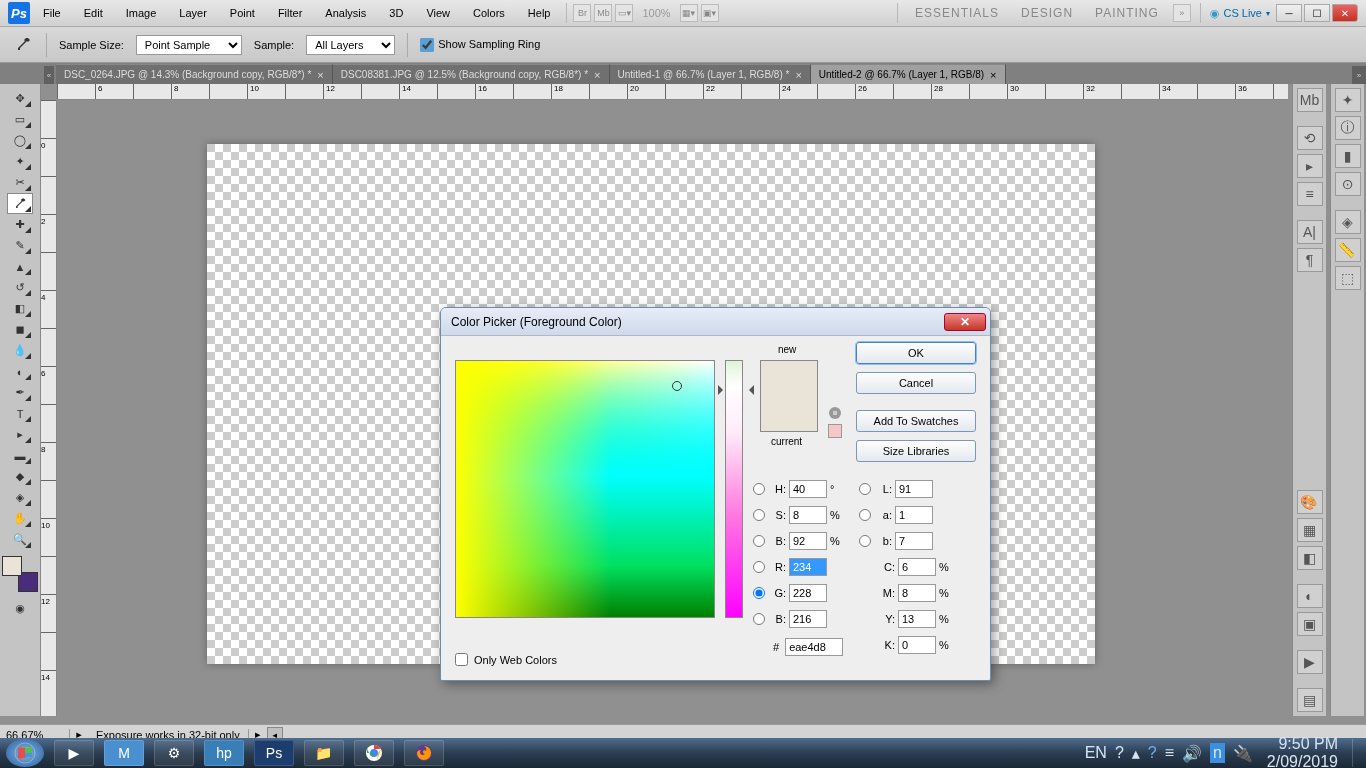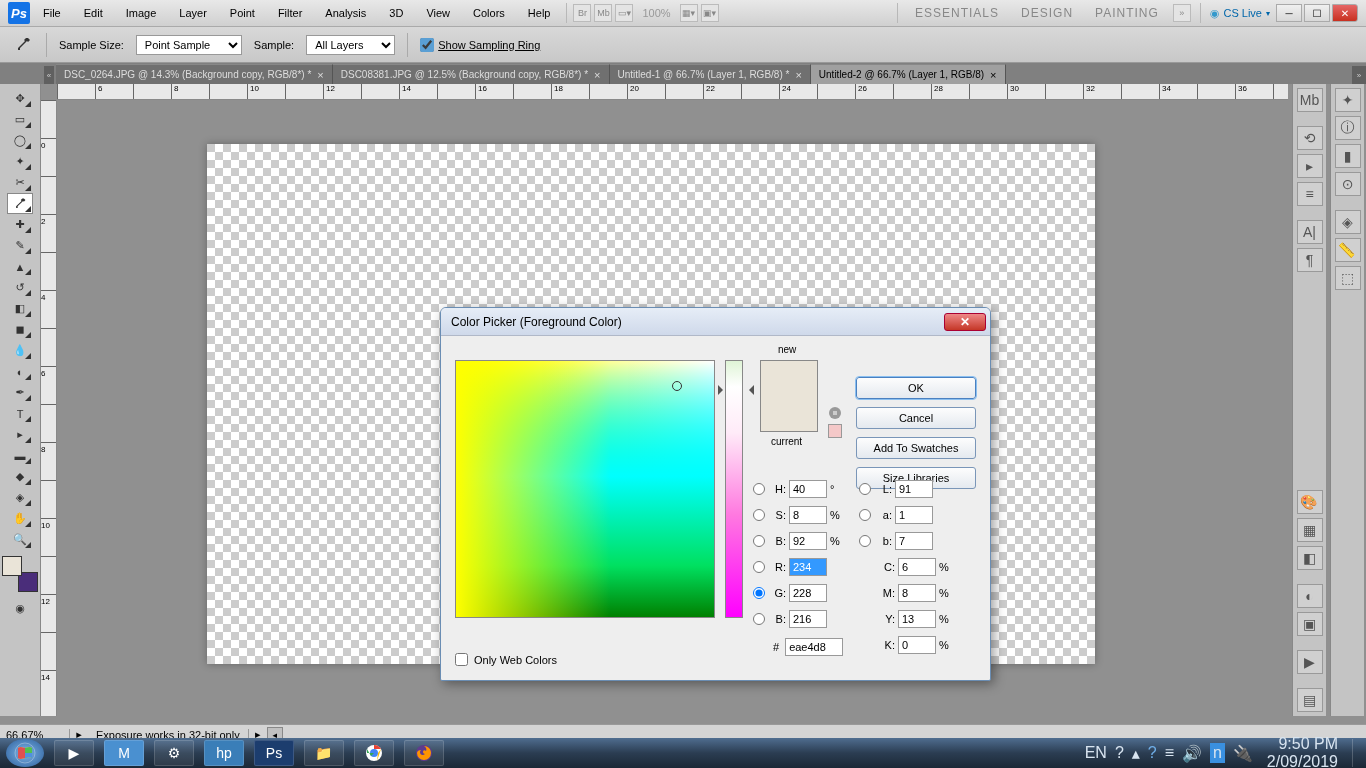--- a/index.html
+++ b/index.html
@@ -16,21 +16,21 @@
 .win-close { background: linear-gradient(#e56666,#c83020); color: white; border-radius: 0 3px 3px 0; }
 .cs-live { display: flex; align-items: center; gap: 4px; color: #06a; font-size: 11px;}
 .menu-sep { width:1px; height:20px; background:#b8b8b8; margin: 0 3px;}
 .menu-ico { width:18px; height:18px; border:1px solid #bbb; display:inline-flex; align-items:center; justify-content:center; background:#e4e4e4; font-size:9px; color:#888;}
 
 
 .options-bar { height: 36px; background: linear-gradient(#d8d8d8,#c8c8c8); border-bottom: 1px solid #999; display: flex; align-items: center; padding: 0 12px; gap: 12px; font-size: 11px; }
 .options-sep { width:1px; height:24px; background:#aaa; }
 .eyedrop-ico { width: 22px; height: 22px; display:flex; align-items:center; justify-content:center;}
 select.combo { height: 20px; font-size: 11px; border:1px solid #999; background:white; padding: 0 14px 0 4px; }
-.checkbox-wrap { display:flex; align-items:center; gap:4px;text-decoration:underline;}
+.checkbox-wrap { display:flex; align-items:flex-start; gap:4px;}
 .checkbox-wrap input { width:14px; height:14px; accent-color: #5a9fd4;}
 
 
 .doc-tabs { height: 21px; background: #808080; display: flex; align-items: flex-end; padding-left: 44px; }
 .tab-scroll { width: 10px; height: 18px; background: #606060; color: #ccc; display:flex; align-items:center; justify-content:center; font-size:8px; margin-right:2px;}
 .doc-tab { height: 20px; background: #707070; color: #ddd; padding: 0 8px; display: flex; align-items: center; gap: 6px; font-size: 10px; border-right: 1px solid #555; max-width: 310px; white-space:nowrap; border-top:1px solid #888;}
 .doc-tab.active { background: #a0a0a0; color: #000; }
 .tab-x { font-size: 11px; color: inherit; cursor:pointer;}
 .tabs-right-scroll { margin-left: auto; width: 14px; height: 18px; background:#606060; color:#ccc; display:flex; align-items:center; justify-content:center; font-size:8px;}
 
@@ -65,21 +65,21 @@
 .hue-ptr-l { position:absolute; left:277px; top:49px; width:0; height:0; border:5px solid transparent; border-left-color:#555;}
 .hue-ptr-r { position:absolute; left:303px; top:49px; width:0; height:0; border:5px solid transparent; border-right-color:#555;}
 .color-preview { position:absolute; left:319px; top:24px; width:58px; height:72px; border:1px solid #888; background:#eae4d8;}
 .color-preview::after { content:""; position:absolute; left:0; top:50%; right:0; bottom:0; background:#eae4d8;}
 .new-lbl { position:absolute; left:337px; top:8px; font-size:10px;}
 .cur-lbl { position:absolute; left:330px; top:100px; font-size:10px;}
 .gamut-ico { position:absolute; left:387px; top:70px; width:14px; height:14px;}
 .gamut-swatch { position:absolute; left:387px; top:88px; width:14px; height:14px; border:1px solid #999; background:#f4c8c8;}
 .dlg-buttons { position:absolute; right:14px; top:6px; width:120px; display:flex; flex-direction:column; gap:8px;}
 .dlg-btn { height:22px; border:1px solid #7a96b8; background:linear-gradient(#fdfdfd,#e4e9ef); border-radius:3px; font-size:11px;}
-.dlg-btn.primary { border:1px solid #4a80c0; outline:1px solid #8abff0;margin-top:35px;}
+.dlg-btn.primary { border:1px solid #4a80c0; outline:1px solid #8abff0;}
 .color-fields { position:absolute; left:312px; top:140px; right:14px; font-size:11px;}
 .cf-row { display:flex; align-items:center; height:26px;}
 .cf-left { display:flex; align-items:center; width:106px; gap:3px;}
 .cf-right { display:flex; align-items:center; gap:3px;}
 .cf-radio { width:12px; height:12px;}
 .cf-lbl { width:18px; text-align:right;}
 .cf-inp { width:38px; height:18px; border:1px solid #999; padding:0 3px; background:white; font-size:11px; text-align:left;}
 .cf-inp.highlighted { background:#3399ff; color:white;}
 .cf-unit { width:16px;}
 .cf-right .cf-lbl { width:18px;}
@@ -290,21 +290,21 @@
         <div class="color-preview"></div>
         <div class="cur-lbl">current</div>
         <svg class="gamut-ico" viewBox="0 0 14 14">
             <circle cx="7" cy="7" r="6" fill="#999"></circle>
             <rect x="5" y="5" width="4" height="4" fill="#ccc"></rect>
           </svg>
         <div class="gamut-swatch"></div>
         <div class="dlg-buttons">
           <button class="dlg-btn primary">OK</button>
           <button class="dlg-btn">Cancel</button>
-          <button class="dlg-btn" style="">Add To Swatches</button>
+          <button class="dlg-btn" style="margin-top:8px;">Add To Swatches</button>
           <button class="dlg-btn">Size Libraries</button>
         </div>
 
         <div class="color-fields">
           <div class="cf-row">
             <div class="cf-left">
                 <input type="radio" class="cf-radio" style="">
                 <span class="cf-lbl">H:</span>
                 <input class="cf-inp" value="40" style="">
                 <span class="cf-unit">°</span>

